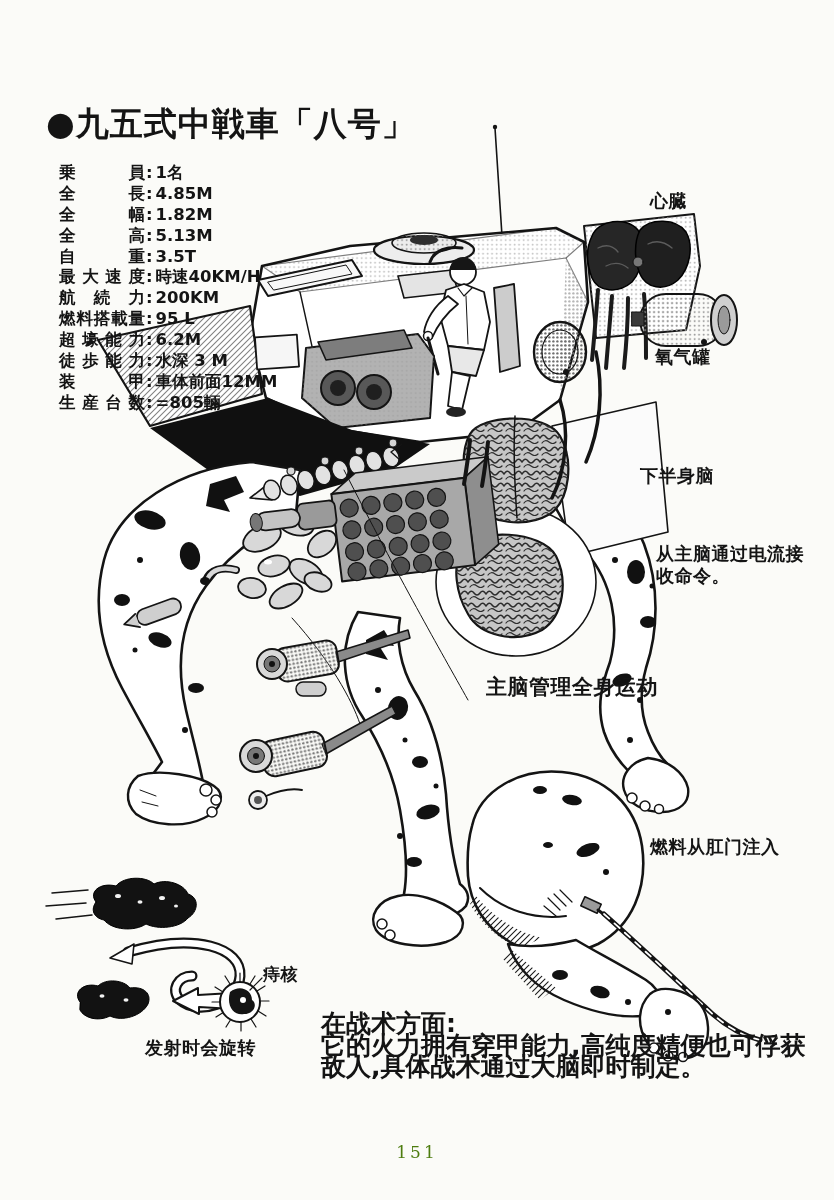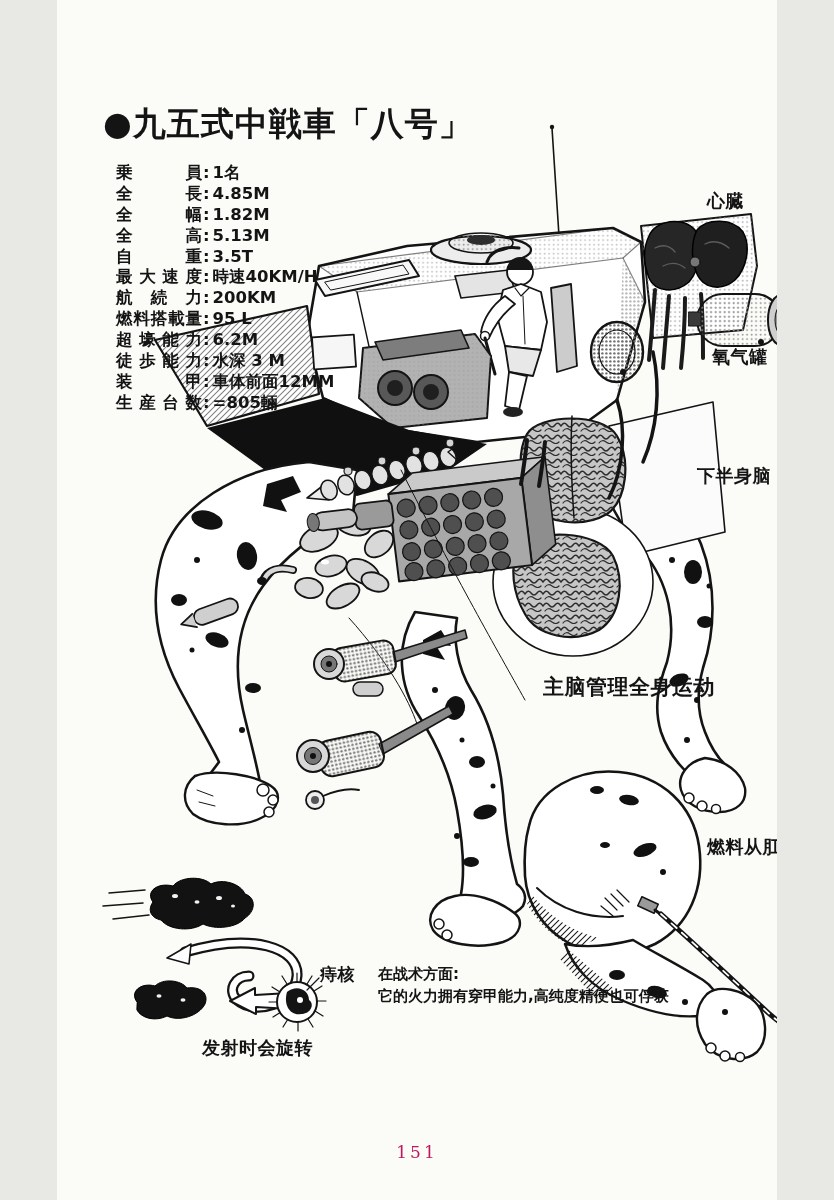--- a/index.html
+++ b/index.html
@@ -1,32 +1,32 @@
 <!DOCTYPE html>
 <html><head>
 <meta charset="utf-8">
 <style>
   html,body{margin:0;padding:0;background:#e8e8e4;}
-  .page{position:relative;width:720px;height:1200px;margin:0 auto;background:#fbfbf8;
+  .page{position:relative;width:834px;height:1200px;margin:0 auto;background:#fbfbf8;
         font-family:"DejaVu Sans",sans-serif;color:#141414;overflow:hidden;}
   .art{position:absolute;left:0;top:0;width:834px;height:1200px;}
   .title{position:absolute;left:46px;top:102px;font-size:33px;font-weight:700;
          letter-spacing:1px;white-space:nowrap;}
   .specs{position:absolute;left:47px;top:151px;margin:12px;padding:0;list-style:none;
          font-weight:700;font-size:16.5px;}
   .specs li{display:flex;height:20.9px;line-height:20.9px;white-space:nowrap;}
   .spec-k{display:inline-block;width:86px;text-align:justify;text-align-last:justify;}
   .spec-c{margin:0 3px 0 1px;}
   .specs li.cont .spec-c{visibility:hidden;}
   .lbl{position:absolute;font-size:18px;font-weight:600;white-space:nowrap;
        letter-spacing:0.5px;line-height:22px;}
-  .tactics{position:absolute;left:321px;top:964px;font-size:15px;font-weight:600;
+  .tactics{position:absolute;left:321px;top:1013px;font-size:25px;font-weight:600;
            line-height:21.5px;white-space:nowrap;}
   .pagenum{position:absolute;left:0;right:0;top:1142px;text-align:center;
-           font-family:"DejaVu Serif",serif;font-size:17px;letter-spacing:3px;color:#be185d;}
+           font-family:"DejaVu Serif",serif;font-size:17px;letter-spacing:3px;color:#4d7c0f;}
 </style>
 </head>
 <body>
 
 <div class="page">
 
 <svg class="art" viewBox="0 0 834 1200" stroke-linejoin="round" stroke-linecap="round">
   <defs>
     <pattern id="tone" width="4.5" height="4.5" patternUnits="userSpaceOnUse">
       <circle cx="1.6" cy="1.6" r="1" fill="#999"></circle>
@@ -420,25 +420,30 @@
   <li>
         <span class="spec-k">生産台数</span>
         <span class="spec-c">:</span>
         <span class="spec-v">=805輛</span>
       </li>
 </ul>
 
 <div class="lbl" style="left:650px;top:190px;">心臓</div>
 <div class="lbl" style="left:655px;top:346px;text-align:right;">氧气罐</div>
 <div class="lbl" style="left:640px;top:465px;">下半身脑</div>
+<div class="lbl" style="left:656px;top:543px;">
+  <div>从主脑通过电流接</div>
+  <div>收命令。</div>
+</div>
 <div class="lbl" style="left:486px;top:676px;font-size:21px;">主脑管理全身运动</div>
 <div class="lbl" style="left:650px;top:836px;">燃料从肛门注入</div>
 <div class="lbl" style="left:263px;top:963px;font-size:17px;">痔核</div>
 <div class="lbl" style="left:131px;top:1037px;margin-left:14px;">发射时会旋转</div>
 
 <div class="tactics">
   <div>在战术方面:</div>
   <div>它的火力拥有穿甲能力,高纯度精便也可俘获</div>
+  <div>敌人,具体战术通过大脑即时制定。</div>
 </div>
 
 <div class="pagenum">151</div>
 
 </div>
 
 </body></html>

